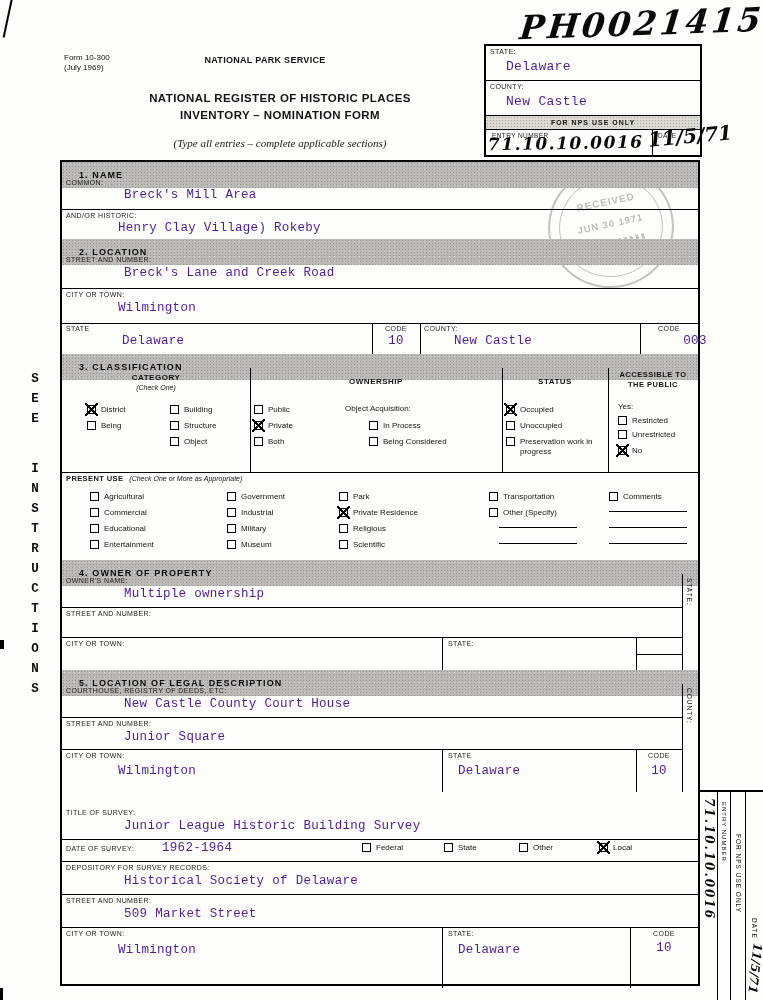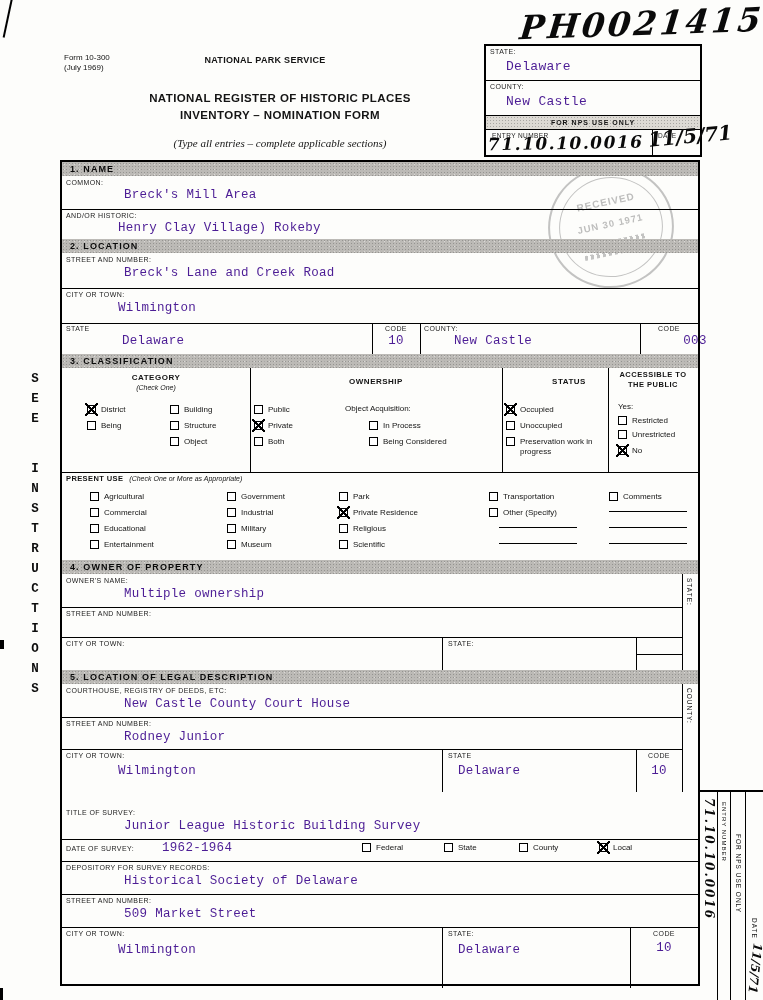--- a/index.html
+++ b/index.html
@@ -4,21 +4,21 @@
 <style>
 *{margin:0;padding:0;box-sizing:border-box}
 html,body{background:#ffffff}
 .page{position:relative;width:763px;height:1000px;background:#fdfdfb;font-family:"Liberation Sans",sans-serif;color:#141414;overflow:hidden}
 .a{position:absolute}
 .fl{font-size:7px;letter-spacing:.4px;white-space:nowrap;color:#1c1c1c}
 .fl2{font-size:7.5px;font-weight:bold;letter-spacing:.4px;white-space:nowrap}
 .it{font-style:italic;font-size:7px;white-space:nowrap}
 .tv{font-family:"Liberation Mono","DejaVu Sans Mono",monospace;font-size:12.5px;letter-spacing:.3px;white-space:nowrap;color:#4c1d95}
 .hand{font-family:"DejaVu Serif",serif;font-style:italic;font-weight:bold;color:#0a0a0a;white-space:nowrap}
-.bar{left:0;width:636px;height:14px;display:flex;align-items:center;padding-left:8px;font-size:9px;font-weight:bold;letter-spacing:1.1px;color:#0a0a0a;background-color:#bcbab6;background-image:radial-gradient(rgba(60,60,60,.30) 22%,transparent 24%),radial-gradient(rgba(255,255,255,.45) 18%,transparent 20%);background-size:3px 3px,5px 5px}
+.bar{left:0;width:636px;height:26px;display:flex;align-items:center;padding-left:17px;font-size:9px;font-weight:bold;letter-spacing:1.1px;color:#0a0a0a;background-color:#bcbab6;background-image:radial-gradient(rgba(60,60,60,.30) 22%,transparent 24%),radial-gradient(rgba(255,255,255,.45) 18%,transparent 20%);background-size:3px 3px,5px 5px}
 .speck{background-color:#dddad4;background-image:radial-gradient(rgba(70,70,70,.35) 22%,transparent 24%);background-size:3px 3px}
 .hl{background:#000;height:1px}
 .vl{background:#000;width:1px}
 .ul{background:#000;height:1px}
 .cbrow{display:flex;align-items:flex-start;column-gap:5px}
 .cb{width:9px;height:9px;border:1px solid #000;flex:0 0 9px;position:relative;background:#fff}
 .cb.checked::before,.cb.checked::after{content:"";position:absolute;left:-3px;top:-3px;width:13px;height:13px}
 .cb.checked::before{background:linear-gradient(45deg,transparent 45%,#000 45%,#000 57%,transparent 57%)}
 .cb.checked::after{background:linear-gradient(135deg,transparent 45%,#000 45%,#000 57%,transparent 57%)}
 .cbl{font-size:8px;line-height:1.2;white-space:nowrap}
@@ -119,21 +119,21 @@
 
     <div class="a bar" style="top:192px">
         <span>3. CLASSIFICATION</span>
       </div>
     <div class="a vl" style="left:188px;top:206px;height:104px"></div>
     <div class="a vl" style="left:440px;top:206px;height:104px"></div>
     <div class="a vl" style="left:546px;top:206px;height:104px"></div>
     <div class="a hdr" style="left:0;top:211px;width:188px">CATEGORY</div>
     <div class="a it ctr" style="left:0;top:222px;width:188px">(Check One)</div>
     <div class="a hdr" style="left:188px;top:215px;width:252px">OWNERSHIP</div>
-    <div class="a hdr" style="left:454px;top:215px;width:106px">STATUS</div>
+    <div class="a hdr" style="left:440px;top:215px;width:106px">STATUS</div>
     <div class="a hdr" style="left:548px;top:208px;width:86px;white-space:normal;line-height:1.3;font-size:7.5px">ACCESSIBLE TO THE PUBLIC</div>
 
     <div class="a cbrow" style="left:25px;top:243px">
         <span class="cb checked"></span>
         <span class="cbl">District</span>
       </div>
     <div class="a cbrow" style="left:25px;top:259px">
         <span class="cb"></span>
         <span class="cbl">Being</span>
       </div>
@@ -289,21 +289,21 @@
 
     <div class="a bar" style="top:508px">
         <span>5. LOCATION OF LEGAL DESCRIPTION</span>
       </div>
     <div class="a vl" style="left:620px;top:522px;height:108px"></div>
     <div class="a vlab" style="left:624px;top:526px">COUNTY:</div>
     <div class="a fl" style="left:4px;top:525px">COURTHOUSE, REGISTRY OF DEEDS, ETC:</div>
     <div class="a tv" style="left:62px;top:535px">New Castle County Court House</div>
     <div class="a hl" style="left:0;top:555px;width:620px"></div>
     <div class="a fl" style="left:4px;top:558px">STREET AND NUMBER:</div>
-    <div class="a tv" style="left:62px;top:568px">Rodney Junior</div>
+    <div class="a tv" style="left:62px;top:568px">Junior Square</div>
     <div class="a hl" style="left:0;top:587px;width:620px"></div>
     <div class="a fl" style="left:4px;top:590px">CITY OR TOWN:</div>
     <div class="a tv" style="left:56px;top:602px">Wilmington</div>
     <div class="a vl" style="left:380px;top:587px;height:43px"></div>
     <div class="a fl" style="left:386px;top:590px">STATE</div>
     <div class="a tv" style="left:396px;top:602px">Delaware</div>
     <div class="a vl" style="left:574px;top:587px;height:43px"></div>
     <div class="a fl ctr" style="left:574px;top:590px;width:46px">CODE</div>
     <div class="a tv ctr" style="left:574px;top:602px;width:46px">10</div>
 
@@ -315,21 +315,21 @@
     <div class="a cbrow" style="left:300px;top:681px">
         <span class="cb"></span>
         <span class="cbl">Federal</span>
       </div>
     <div class="a cbrow" style="left:382px;top:681px">
         <span class="cb"></span>
         <span class="cbl">State</span>
       </div>
     <div class="a cbrow" style="left:457px;top:681px">
         <span class="cb"></span>
-        <span class="cbl">County</span>
+        <span class="cbl">Other</span>
       </div>
     <div class="a cbrow" style="left:537px;top:681px">
         <span class="cb checked"></span>
         <span class="cbl">Local</span>
       </div>
     <div class="a hl" style="left:0;top:699px;width:636px"></div>
     <div class="a fl" style="left:4px;top:702px">DEPOSITORY FOR SURVEY RECORDS:</div>
     <div class="a tv" style="left:62px;top:712px">Historical Society of Delaware</div>
     <div class="a hl" style="left:0;top:732px;width:636px"></div>
     <div class="a fl" style="left:4px;top:735px">STREET AND NUMBER:</div>

